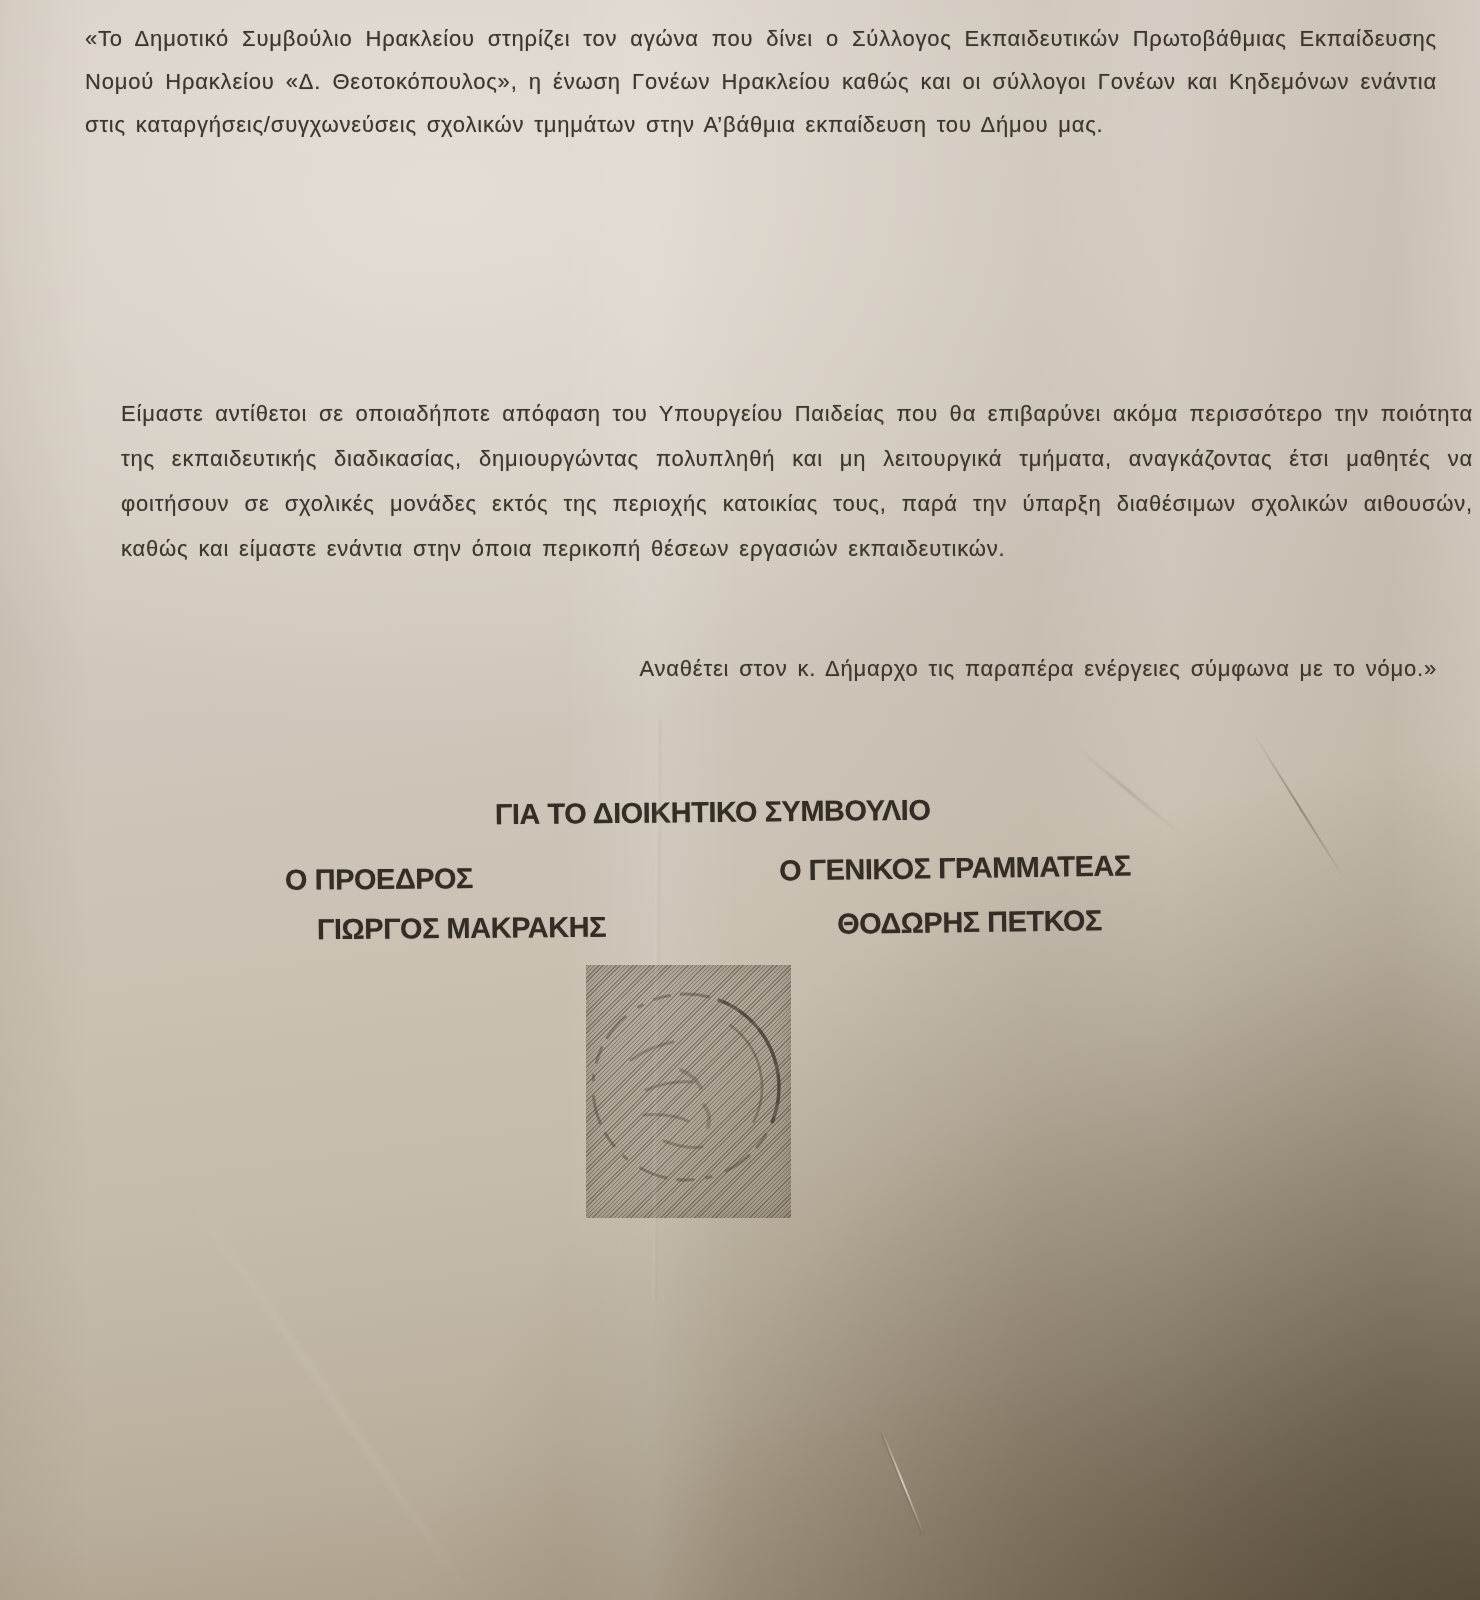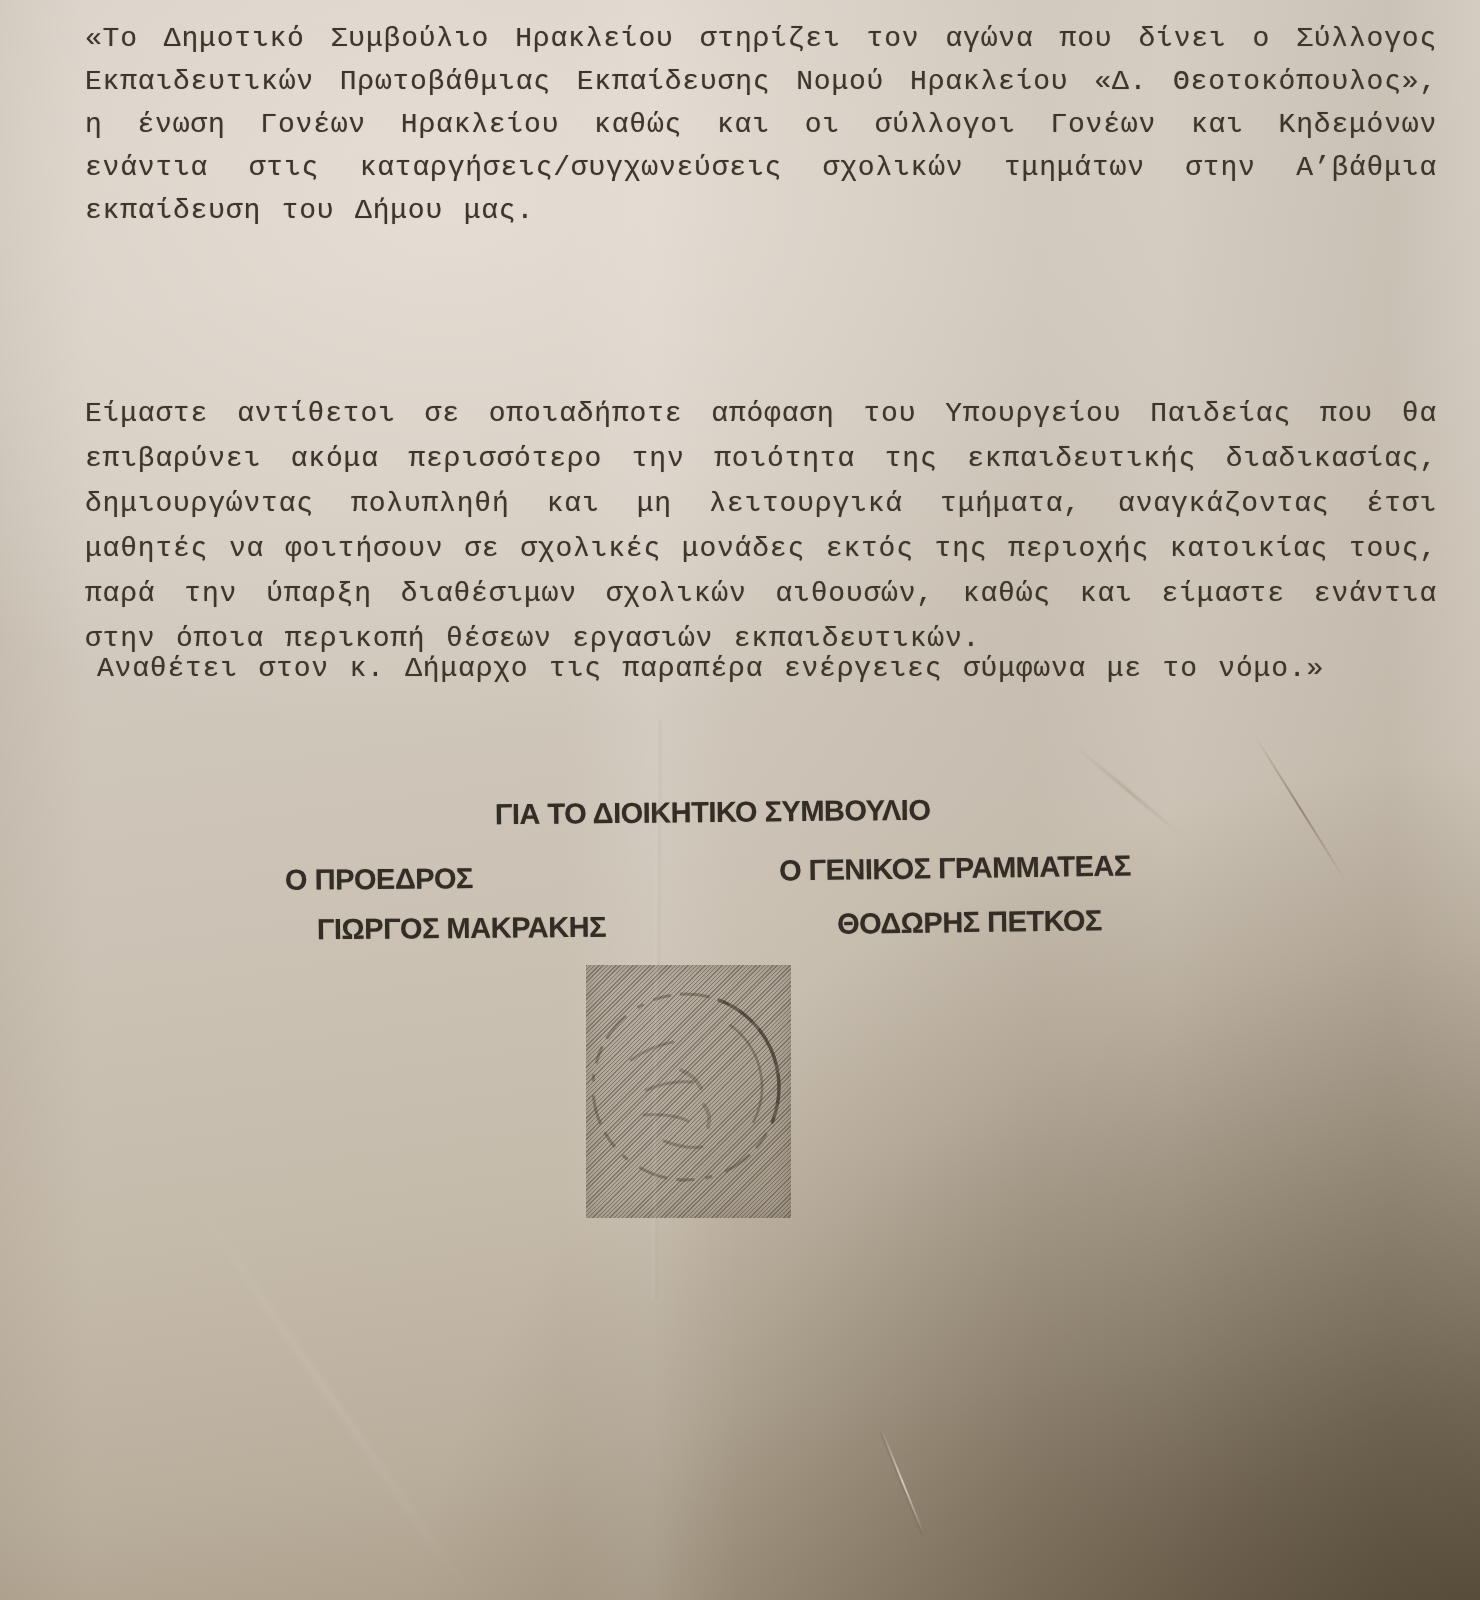--- a/index.html
+++ b/index.html
@@ -45,31 +45,31 @@
         #baaf9d 84%,
         #a3967f 100%);
   }
 
   
   .par {
     position: absolute;
     left: 85px; width: 1352px;
     margin: 0;
     color: #3d362c;
-    font-family: Liberation Mono, monospace;
-    font-size: 28px;
+    font-family: Liberation Sans, sans-serif;
+    font-size: 22px;
     letter-spacing: 0.8px;
     word-spacing: 3px;
     text-align: justify;
     text-shadow: 0 0 1px rgba(61,54,44,0.45);
   }
   .p1 { top: 17px;  line-height: 43px; }
   .p2 { top: 219px; line-height: 46px; }
-  .p3 { top: 391px; line-height: 45px; }
-  .p4 { top: 646px; line-height: 45px; text-align: left; margin-left: 12px; }
+  .p3 { top: 391px; line-height: 45px; margin-left: 36px; }
+  .p4 { top: 646px; line-height: 45px; text-align: right; }
 
   
   .sig {
     position: absolute;
     margin: 0;
     color: #332d26;
     font-family: "Liberation Sans", "DejaVu Sans", sans-serif;
     font-weight: 700;
     font-size: 29px;
     letter-spacing: -0.5px;

